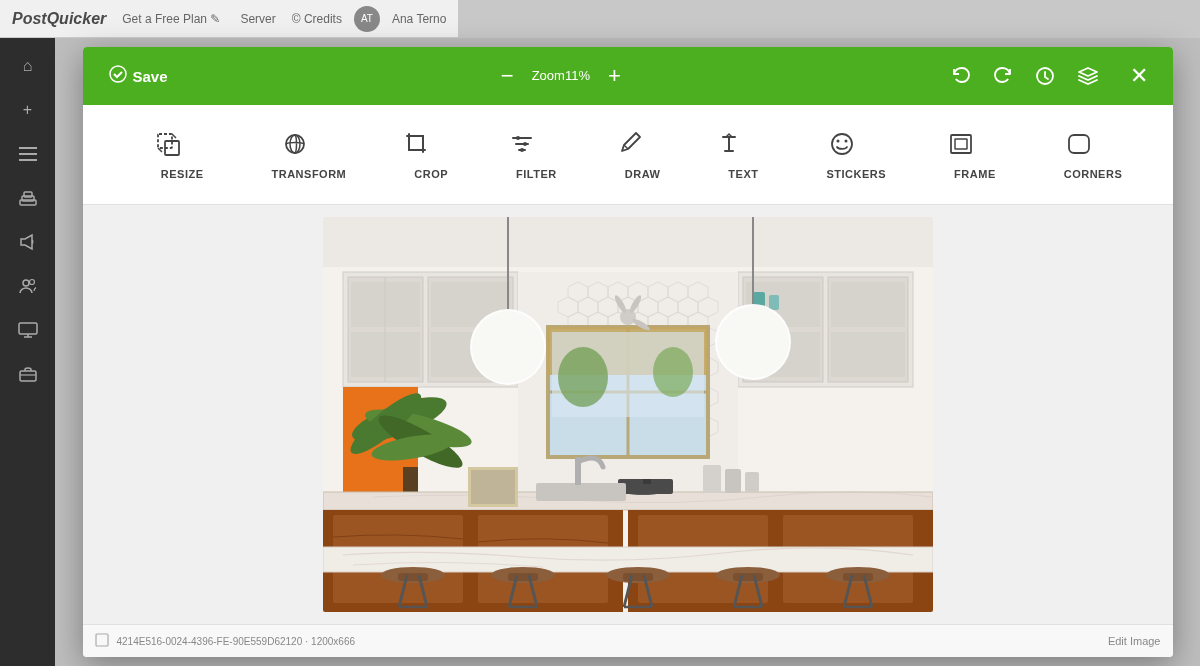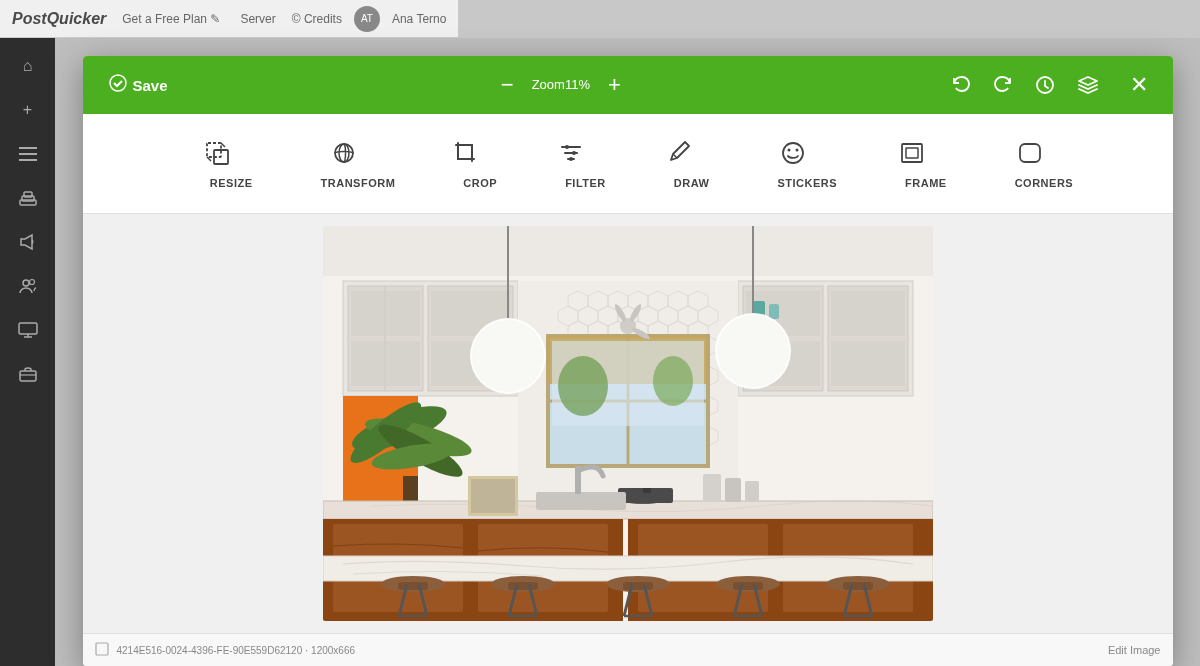--- a/index.html
+++ b/index.html
@@ -91,21 +91,21 @@
 
     
     .modal-overlay {
       position: absolute;
       top: 38px;
       left: 55px;
       right: 0;
       bottom: 0;
       background: rgba(180,180,180,0.5);
       display: flex;
-      align-items: flex-end;
+      align-items: center;
       justify-content: center;
     }
 
     
     .modal {
       width: 1090px;
       height: 610px;
       background: #fff;
       border-radius: 4px;
       box-shadow: 0 8px 32px rgba(0,0,0,0.35);
@@ -447,20 +447,30 @@
       <div class="tool-item">
         <span>
           <svg class="icon-svg" viewBox="0 0 28 28" fill="none">
             <path d="M7 21l2-6 12-12 4 4-12 12z" stroke="#444" stroke-width="1.8" fill="none" stroke-linejoin="round"></path>
             <path d="M9 15l4 4" stroke="#444" stroke-width="1.5"></path>
           </svg>
         </span>
         <span class="tool-label">DRAW</span>
       </div>
 
+      <div class="tool-item">
+        <span>
+          <svg class="icon-svg" viewBox="0 0 28 28" fill="none">
+            <path d="M8 7h12M14 7v14" stroke="#444" stroke-width="2" stroke-linecap="round"></path>
+            <path d="M10 21h8" stroke="#444" stroke-width="2" stroke-linecap="round"></path>
+            <path d="M11 7l3-3 3 3" stroke="#444" stroke-width="1.5" fill="none"></path>
+          </svg>
+        </span>
+        <span class="tool-label">TEXT</span>
+      </div>
 
 
       <div class="tool-item">
         <span>
           <svg class="icon-svg" viewBox="0 0 28 28" fill="none">
             <circle cx="14" cy="14" r="10" stroke="#444" stroke-width="1.8" fill="none"></circle>
             <circle cx="10" cy="11" r="1.5" fill="#444"></circle>
             <circle cx="18" cy="11" r="1.5" fill="#444"></circle>
             <path d="M9 17c1.2 2.5 9 2.5 10 0" stroke="#444" stroke-width="1.8" fill="none" stroke-linecap="round"></path>
           </svg>

